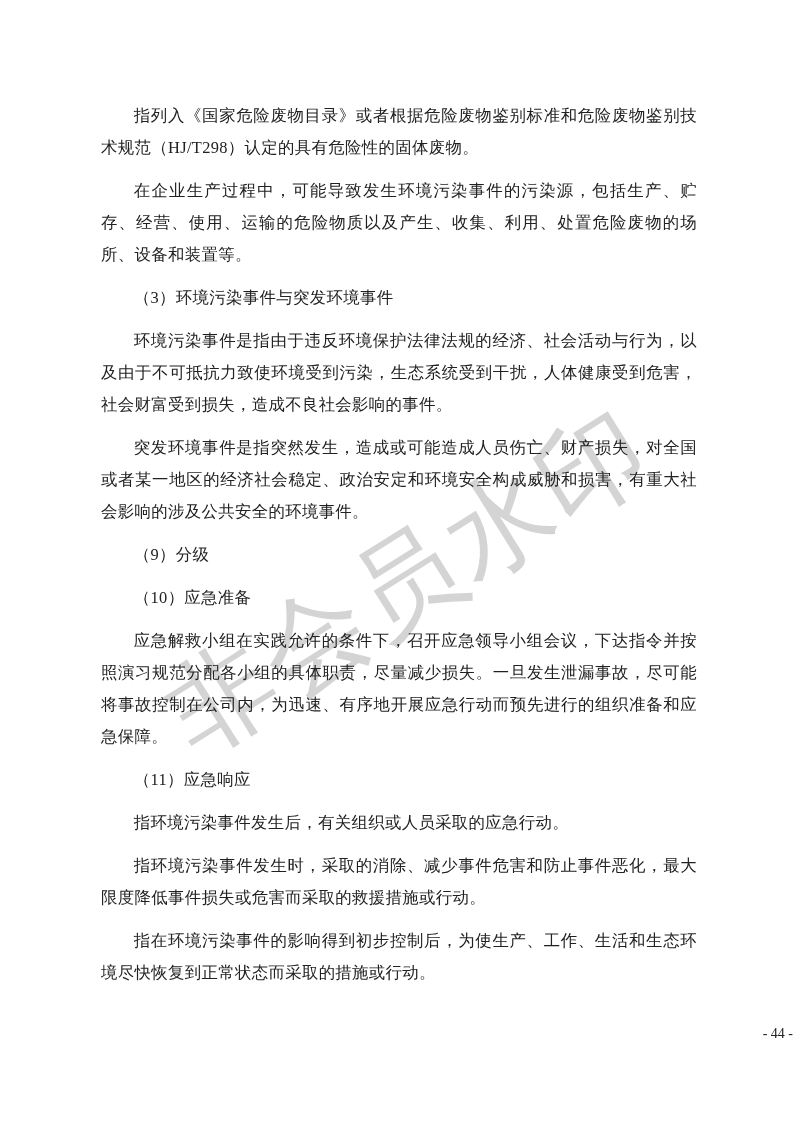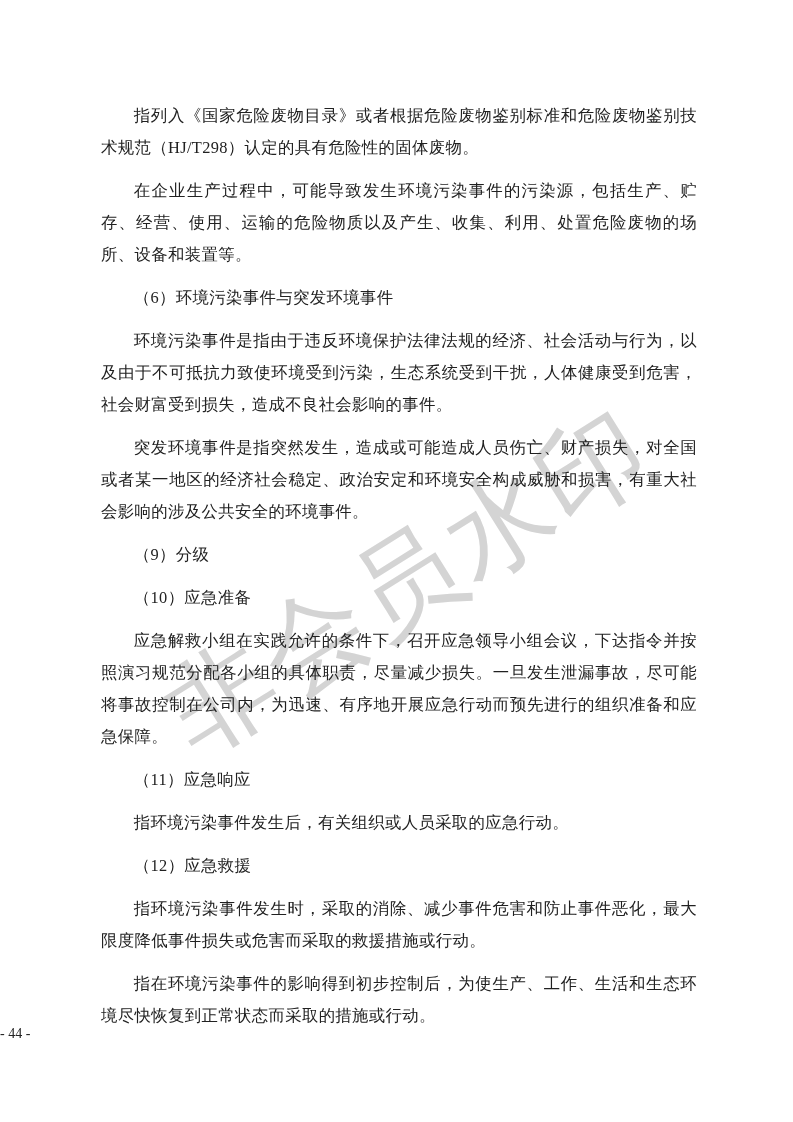--- a/index.html
+++ b/index.html
@@ -46,43 +46,42 @@
     letter-spacing: 0.35px;
   }
   .content p.heading {
     text-align: left;
   }
   .footer {
     position: absolute;
     left: 0;
     right: 0;
     top: 1024px;
-    text-align: left;
+    text-align: right;
     font-size: 14px;
     line-height: 20px;
     color: #222222;
     z-index: 1;
   }
 </style>
 </head>
 <body>
 
 <div class="page">
   <div class="watermark">非会员水印</div>
 
   <div class="content">
       <p class="para body">指列入《国家危险废物目录》或者根据危险废物鉴别标准和危险废物鉴别技术规范（HJ/T298）认定的具有危险性的固体废物。</p>
       <p class="para body">在企业生产过程中，可能导致发生环境污染事件的污染源，包括生产、贮存、经营、使用、运输的危险物质以及产生、收集、利用、处置危险废物的场所、设备和装置等。</p>
-      <p class="para heading">（6）环境污染事件与突发环境事件</p>
+      <p class="para heading">（3）环境污染事件与突发环境事件</p>
       <p class="para body">环境污染事件是指由于违反环境保护法律法规的经济、社会活动与行为，以及由于不可抵抗力致使环境受到污染，生态系统受到干扰，人体健康受到危害，社会财富受到损失，造成不良社会影响的事件。</p>
       <p class="para body">突发环境事件是指突然发生，造成或可能造成人员伤亡、财产损失，对全国或者某一地区的经济社会稳定、政治安定和环境安全构成威胁和损害，有重大社会影响的涉及公共安全的环境事件。</p>
       <p class="para heading">（9）分级</p>
       <p class="para heading">（10）应急准备</p>
       <p class="para body">应急解救小组在实践允许的条件下，召开应急领导小组会议，下达指令并按照演习规范分配各小组的具体职责，尽量减少损失。一旦发生泄漏事故，尽可能将事故控制在公司内，为迅速、有序地开展应急行动而预先进行的组织准备和应急保障。</p>
       <p class="para heading">（11）应急响应</p>
       <p class="para body">指环境污染事件发生后，有关组织或人员采取的应急行动。</p>
-      <p class="para heading">（12）应急救援</p>
       <p class="para body">指环境污染事件发生时，采取的消除、减少事件危害和防止事件恶化，最大限度降低事件损失或危害而采取的救援措施或行动。</p>
       <p class="para body">指在环境污染事件的影响得到初步控制后，为使生产、工作、生活和生态环境尽快恢复到正常状态而采取的措施或行动。</p>
     </div>
 
   <div class="footer">- 44 -</div>
 </div>
 
 </body></html>

